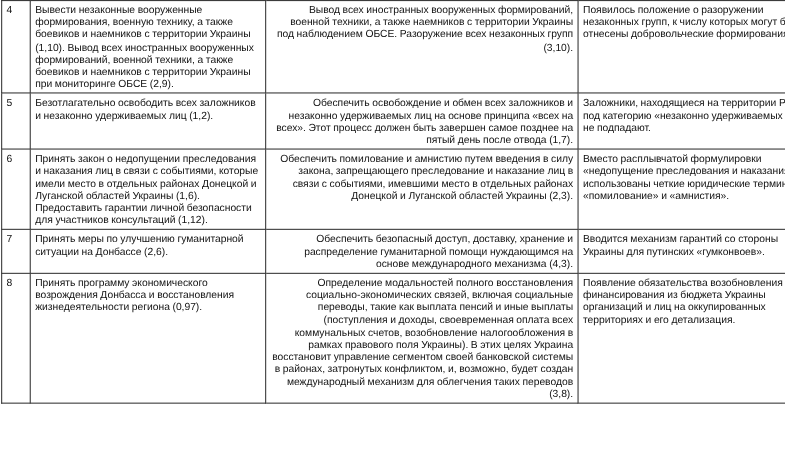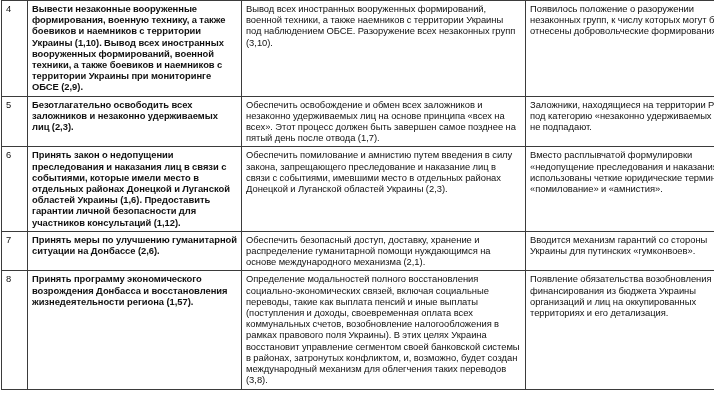--- a/index.html
+++ b/index.html
@@ -41,22 +41,22 @@
     letter-spacing: -0.02px;
     word-spacing: -0.2px;
     background: #ffffff;
   }
 
   td.col-num {
     width: 17px;
     text-align: left;
     padding-left: 4px;
   }
-  td.col-a { width: 205px; font-weight: bold; }
-  td.col-b { width: 275px; }
+  td.col-a { width: 205px; }
+  td.col-b { width: 275px; text-align: right; }
   td.col-c { width: 213px; }
 
   
   tr.row-clipped-top > td {
     border-top: 1px solid #3b3b3b;
   }
 
   
   .page-bottom-margin {
     position: absolute;
@@ -78,42 +78,42 @@
       <tr class="row-clipped-top">
         <td class="col-num">4</td>
         <td class="col-a">Вывести незаконные вооруженные формирования, военную технику, а также боевиков и наемников с территории Украины (1,10).
 Вывод всех иностранных вооруженных формирований, военной техники, а также боевиков и наемников с территории Украины при мониторинге ОБСЕ (2,9).</td>
         <td class="col-b">Вывод всех иностранных вооруженных формирований, военной техники, а также наемников с территории Украины под наблюдением ОБСЕ. Разоружение всех незаконных групп (3,10).</td>
         <td class="col-c">Появилось положение о разоружении незаконных групп, к числу которых могут быть отнесены добровольческие формирования.</td>
       </tr>
 
       <tr>
         <td class="col-num">5</td>
-        <td class="col-a">Безотлагательно освободить всех заложников и незаконно удерживаемых лиц (2,3).</td>
+        <td class="col-a">Безотлагательно освободить всех заложников и незаконно удерживаемых лиц (1,2).</td>
         <td class="col-b">Обеспечить освобождение и обмен всех заложников и незаконно удерживаемых лиц на основе принципа «всех на всех». Этот процесс должен быть завершен самое позднее на пятый день после отвода (1,7).</td>
         <td class="col-c">Заложники, находящиеся на территории России, под категорию «незаконно удерживаемых лиц» не подпадают.</td>
       </tr>
 
       <tr>
         <td class="col-num">6</td>
         <td class="col-a">Принять закон о недопущении преследования и наказания лиц в связи с событиями, которые имели место в отдельных районах Донецкой и Луганской областей Украины (1,6). Предоставить гарантии личной безопасности для участников консультаций (1,12).</td>
         <td class="col-b">Обеспечить помилование и амнистию путем введения в силу закона, запрещающего преследование и наказание лиц в связи с событиями, имевшими место в отдельных районах Донецкой и Луганской областей Украины (2,3).</td>
         <td class="col-c">Вместо расплывчатой формулировки «недопущение преследования и наказания» использованы четкие юридические термины «помилование» и «амнистия».</td>
       </tr>
 
       <tr>
         <td class="col-num">7</td>
         <td class="col-a">Принять меры по улучшению гуманитарной ситуации на Донбассе (2,6).</td>
-        <td class="col-b">Обеспечить безопасный доступ, доставку, хранение и распределение гуманитарной помощи нуждающимся на основе международного механизма (2,1).</td>
+        <td class="col-b">Обеспечить безопасный доступ, доставку, хранение и распределение гуманитарной помощи нуждающимся на основе международного механизма (4,3).</td>
         <td class="col-c">Вводится механизм гарантий со стороны Украины для путинских «гумконвоев».</td>
       </tr>
 
       <tr>
         <td class="col-num">8</td>
-        <td class="col-a">Принять программу экономического возрождения Донбасса и восстановления жизнедеятельности региона (1,57).</td>
+        <td class="col-a">Принять программу экономического возрождения Донбасса и восстановления жизнедеятельности региона (0,97).</td>
         <td class="col-b">Определение модальностей полного восстановления социально-экономических связей, включая социальные переводы, такие как выплата пенсий и иные выплаты (поступления и доходы, своевременная оплата всех коммунальных счетов, возобновление налогообложения в рамках правового поля Украины).
 В этих целях Украина восстановит управление сегментом своей банковской системы в районах, затронутых конфликтом, и, возможно, будет создан международный механизм для облегчения таких переводов (3,8).</td>
         <td class="col-c">Появление обязательства возобновления финансирования из бюджета Украины организаций и лиц на оккупированных территориях и его детализация.</td>
       </tr>
 
     </tbody>
   </table>
 
   <div class="page-bottom-margin"></div>
 

